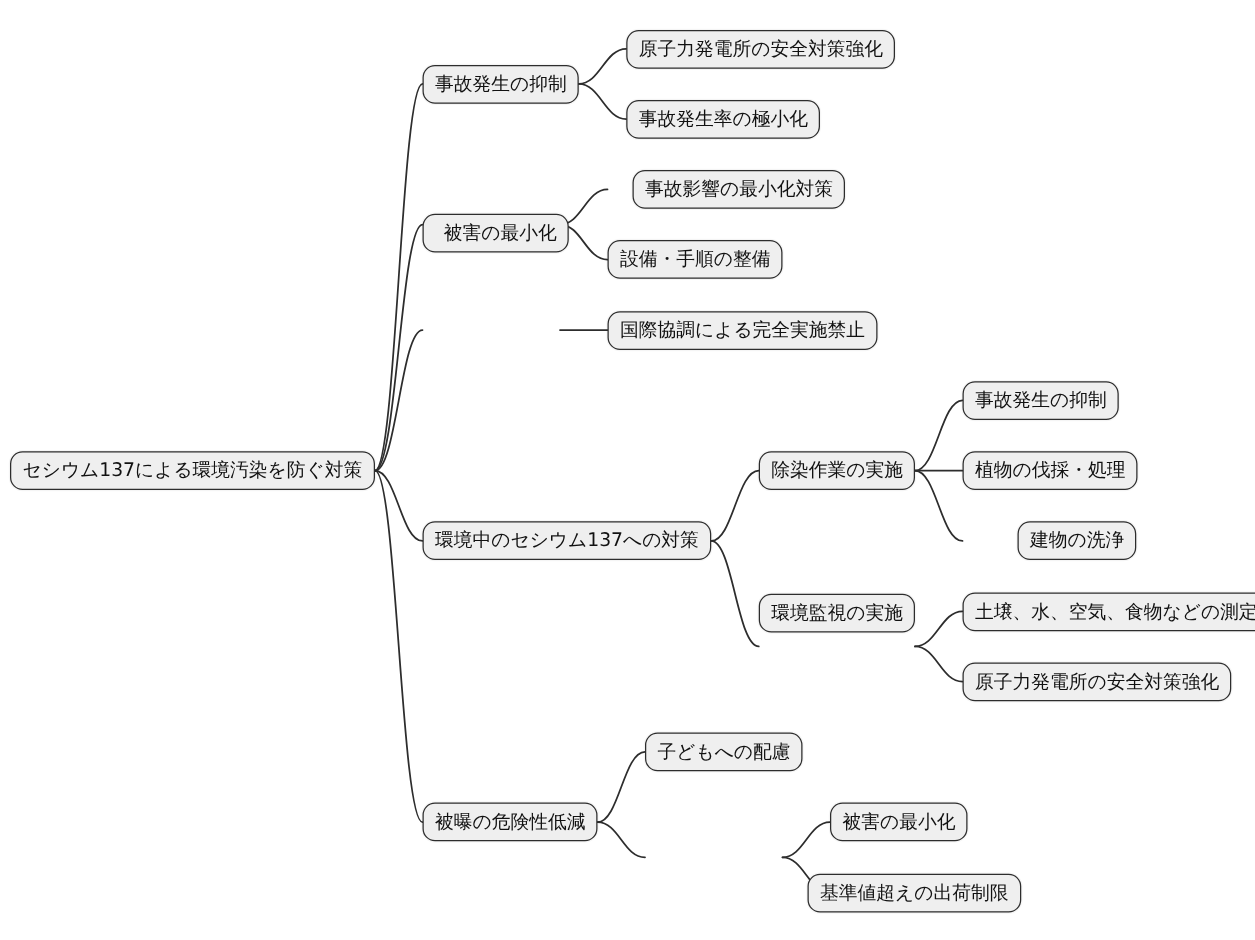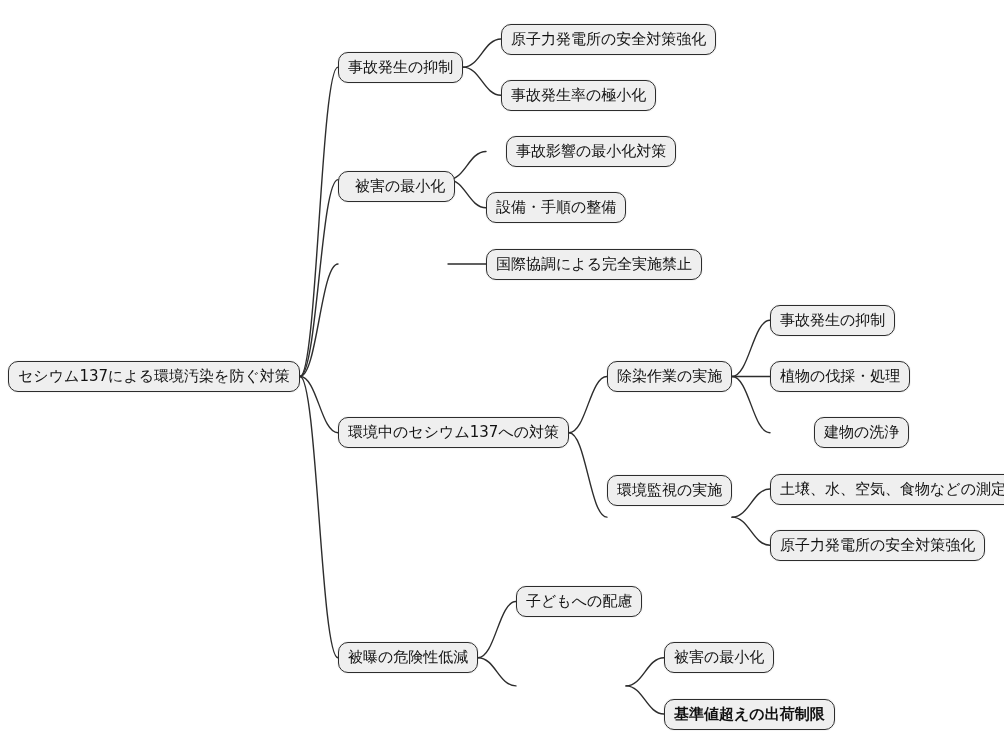--- a/index.html
+++ b/index.html
@@ -85,14 +85,14 @@
     <div class="mm-node" style="left: 607px; top: 361px;"><span class="mm-label">除染作業の実施</span></div>
     <div class="mm-node" style="left: 770px; top: 304.75px;"><span class="mm-label">事故発生の抑制</span></div>
     <div class="mm-node" style="left: 770px; top: 361px;"><span class="mm-label">植物の伐採・処理</span></div>
     <div class="mm-node" style="left: 770px; top: 417.25px; margin-left: 44px;"><span class="mm-label">建物の洗浄</span></div>
     <div class="mm-node" style="left: 607px; top: 475px;"><span class="mm-label">環境監視の実施</span></div>
     <div class="mm-node" style="left: 770px; top: 473.5px;"><span class="mm-label">土壌、水、空気、食物などの測定</span></div>
     <div class="mm-node" style="left: 770px; top: 529.75px;"><span class="mm-label">原子力発電所の安全対策強化</span></div>
     <div class="mm-node" style="left: 338px; top: 642.25px;"><span class="mm-label">被曝の危険性低減</span></div>
     <div class="mm-node" style="left: 516px; top: 586px;"><span class="mm-label">子どもへの配慮</span></div>
     <div class="mm-node" style="left: 664px; top: 642.25px;"><span class="mm-label">被害の最小化</span></div>
-    <div class="mm-node" style="left: 664px; top: 698.5px; font-weight: bold;"><span class="mm-label">基準値超えの出荷制限</span></div>
+    <div class="mm-node" style="left: 646px; top: 698.5px;"><span class="mm-label">基準値超えの出荷制限</span></div>
   </div>
 
 </body></html>

